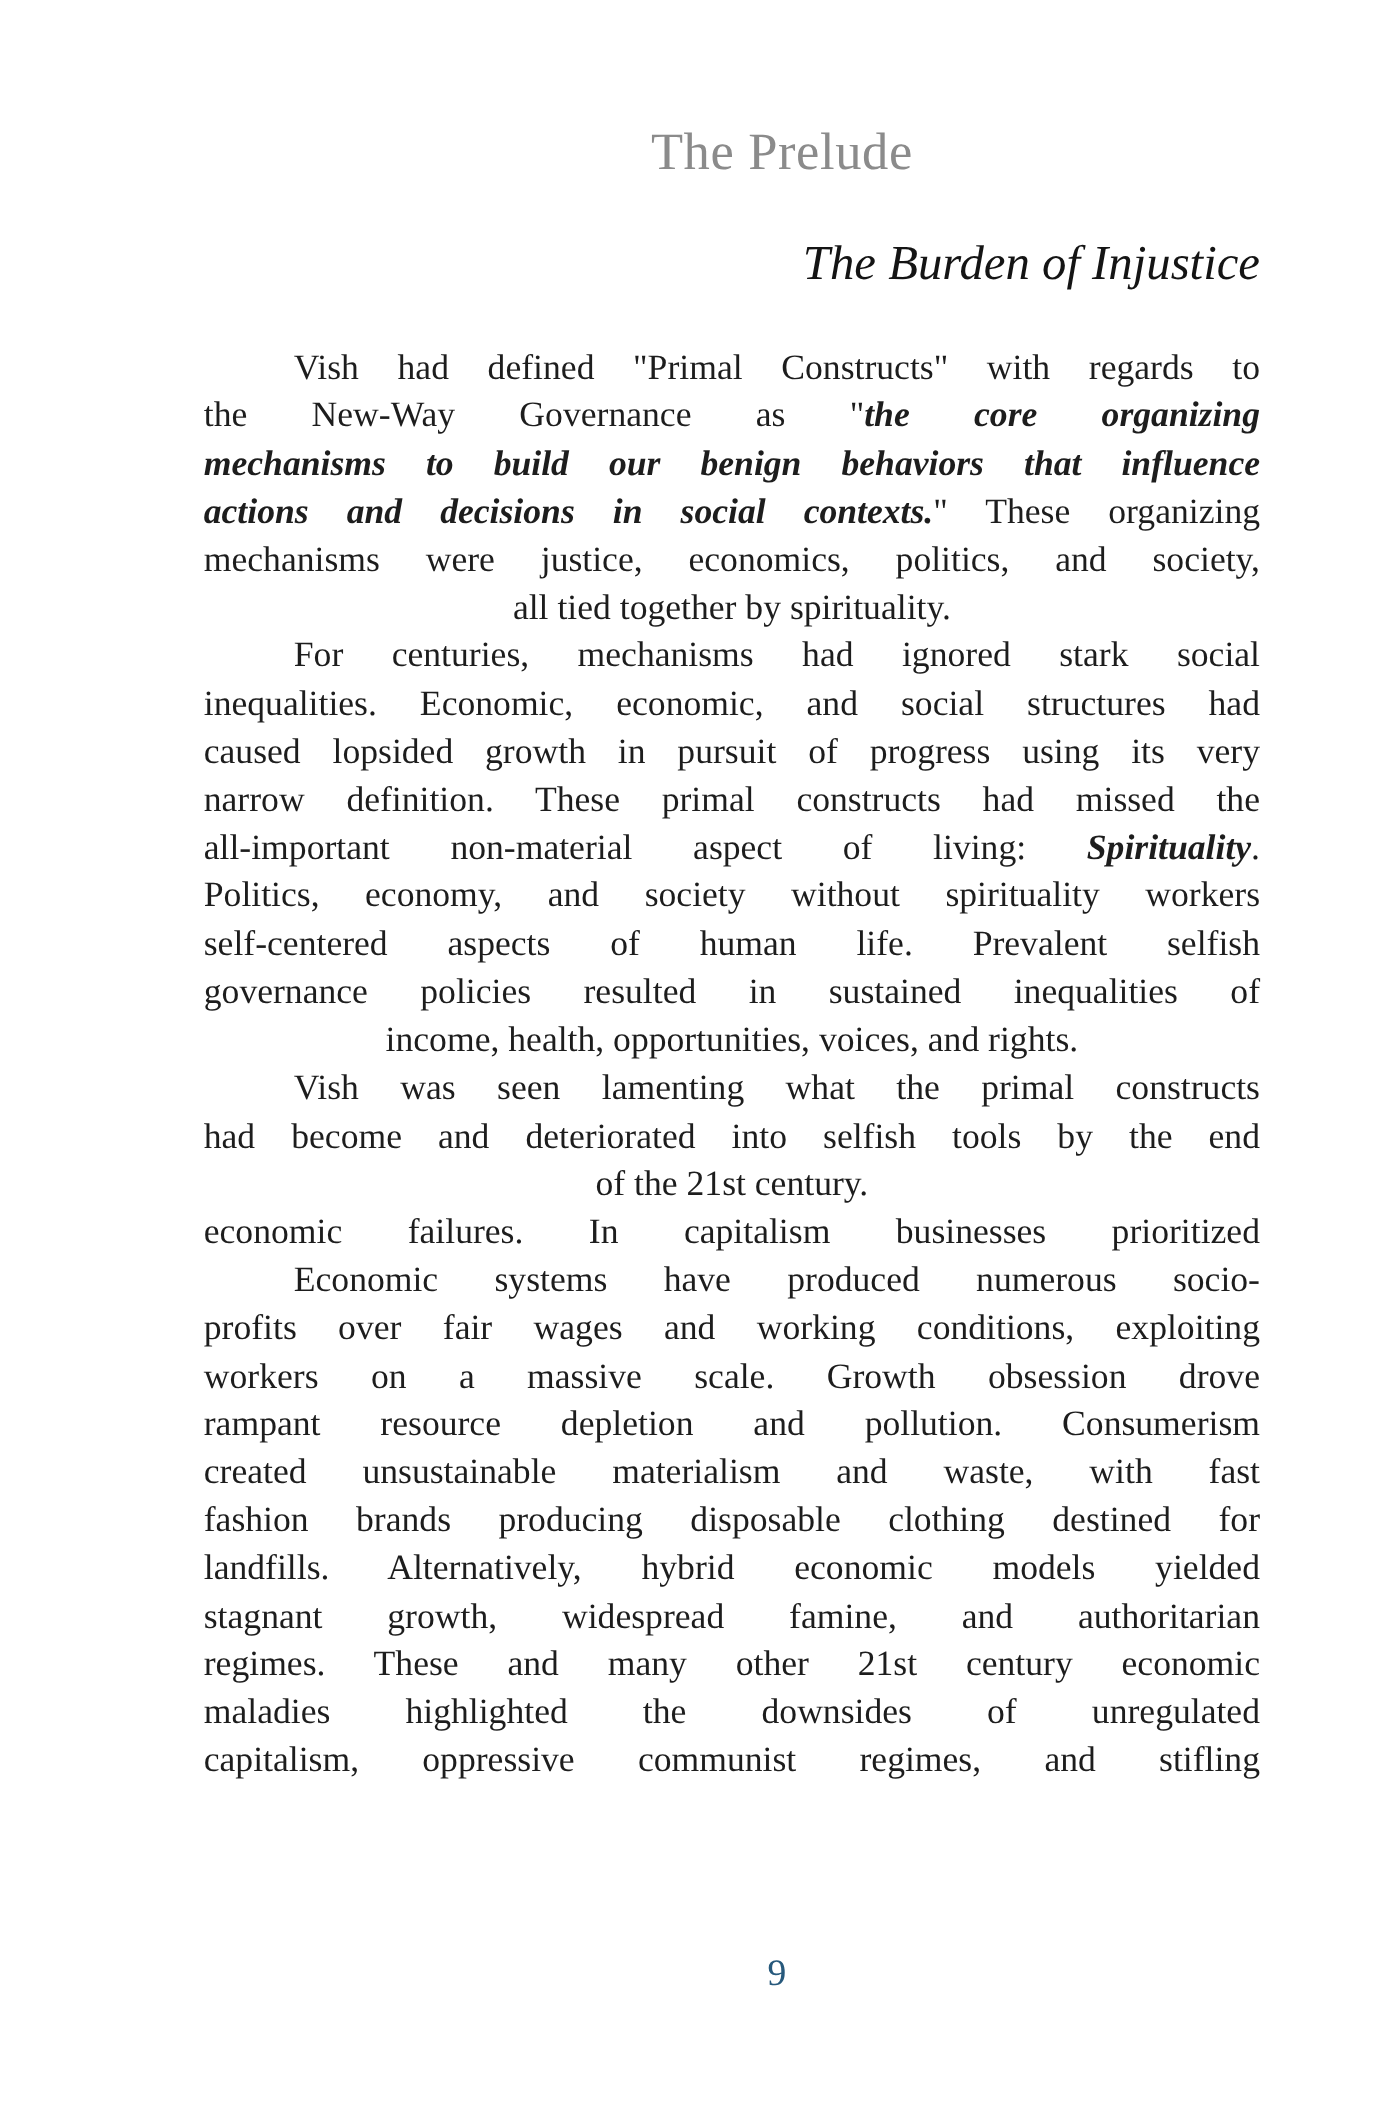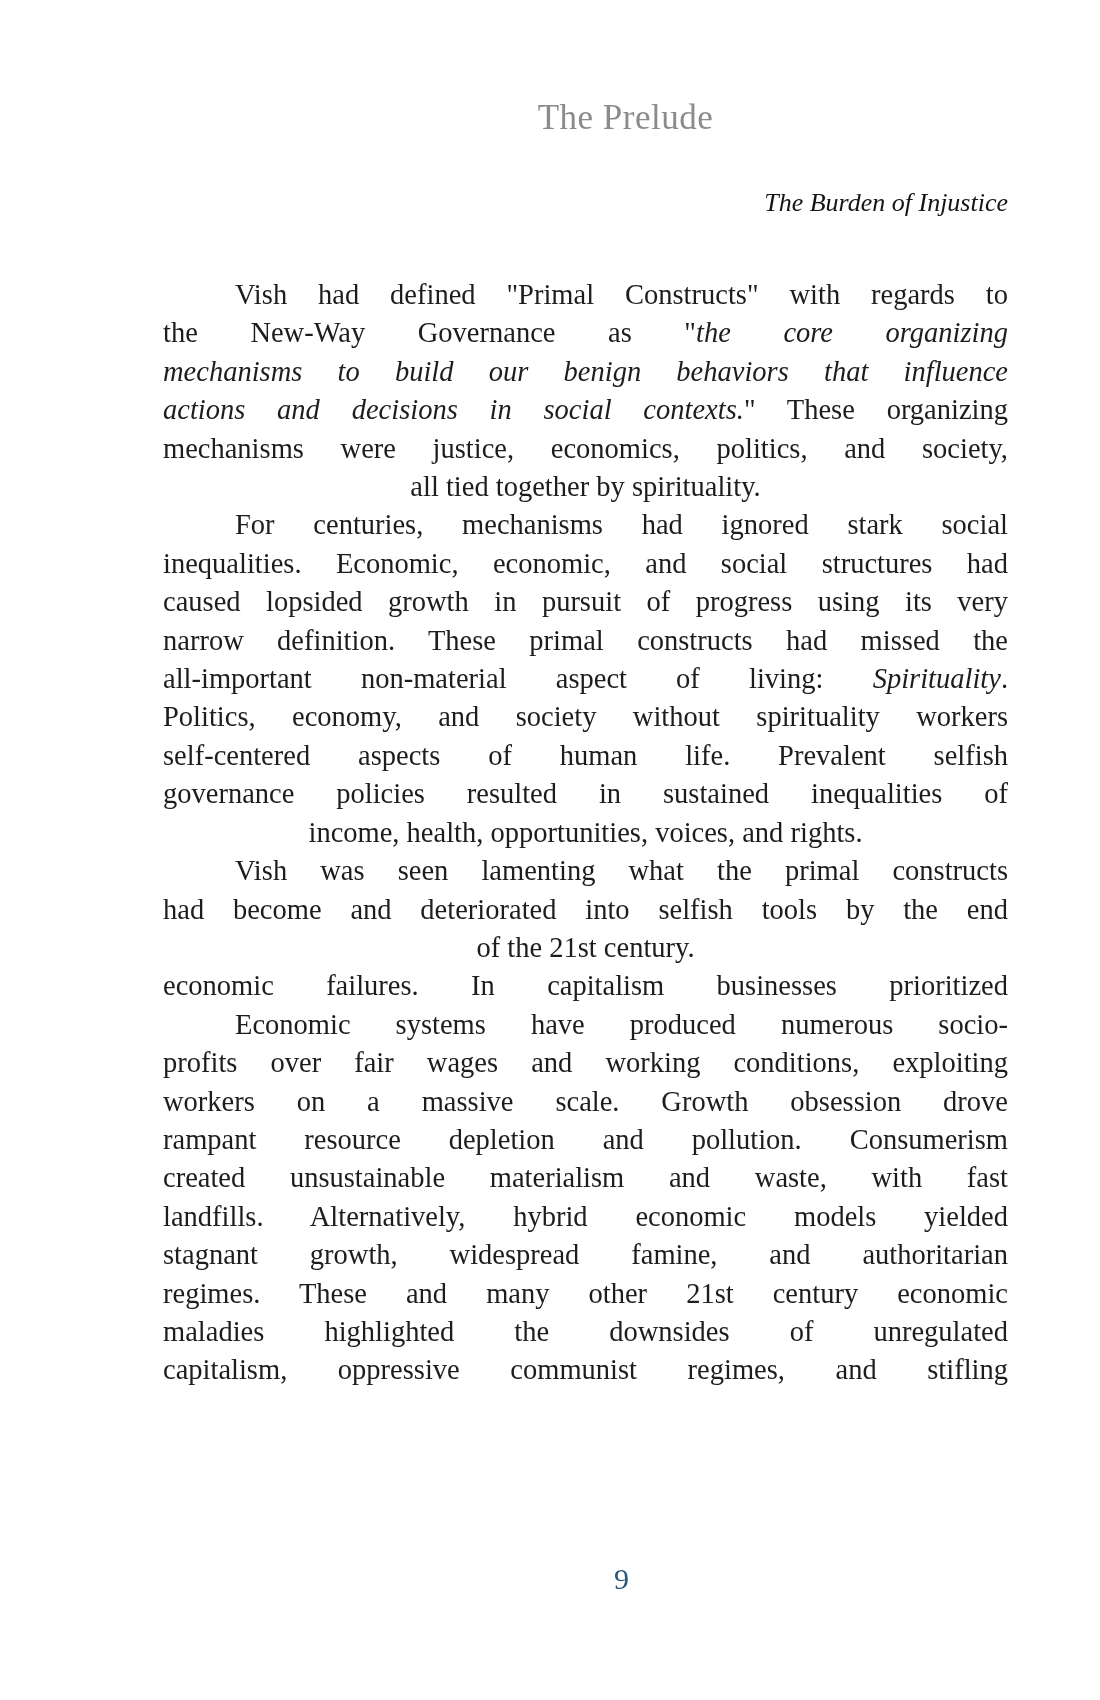--- a/index.html
+++ b/index.html
@@ -17,32 +17,32 @@
     color: #1d1d1d;
   }
   .running-header {
     position: absolute;
     top: 98px;
     left: 163px;
     width: 845px;
     box-sizing: border-box;
     padding-left: 80px;          
     text-align: center;
-    font-size: 35px;
+    font-size: 42px;
     color: #8b8b8b;
     letter-spacing: 0.5px;
   }
   .section-title {
     position: absolute;
     top: 188px;
     left: 163px;
     width: 845px;
     text-align: right;
     font-style: italic;
-    font-size: 26px;
+    font-size: 39px;
     color: #141414;
   }
   .body-text {
     position: absolute;
     top: 276px;
     left: 163px;
     width: 845px;
     font-size: 28.5px;
     line-height: 38.4px;
   }
@@ -50,21 +50,21 @@
   .line {
     text-align: center;
     white-space: normal;
   }
   .line.just {
     text-align: justify;
     text-align-last: justify;
     -moz-text-align-last: justify;
   }
   .line.indent { text-indent: 72px; }
-  .line em { font-style: italic; }
+  .line em { font-style: italic; font-weight: bold; }
   .page-number {
     position: absolute;
     top: 1562px;
     left: 163px;
     width: 845px;
     box-sizing: border-box;
     padding-left: 72px;          
     text-align: center;
     font-size: 30px;
     color: #27597c;
@@ -103,20 +103,21 @@
         <div class="line just"><span>had become and deteriorated into selfish tools by the end</span></div>
         <div class="line"><span>of the 21st century.</span></div>
       </div>
       <div class="paragraph">
         <div class="line just"><span>economic failures. In capitalism businesses prioritized</span></div>
         <div class="line just indent"><span>Economic systems have produced numerous socio-</span></div>
         <div class="line just"><span>profits over fair wages and working conditions, exploiting</span></div>
         <div class="line just"><span>workers on a massive scale. Growth obsession drove</span></div>
         <div class="line just"><span>rampant resource depletion and pollution. Consumerism</span></div>
         <div class="line just"><span>created unsustainable materialism and waste, with fast</span></div>
+        <div class="line just"><span>fashion brands producing disposable clothing destined for</span></div>
         <div class="line just"><span>landfills. Alternatively, hybrid economic models yielded</span></div>
         <div class="line just"><span>stagnant growth, widespread famine, and authoritarian</span></div>
         <div class="line just"><span>regimes. These and many other 21st century economic</span></div>
         <div class="line just"><span>maladies highlighted the downsides of unregulated</span></div>
         <div class="line just"><span>capitalism, oppressive communist regimes, and stifling</span></div>
       </div>
     </div>
 
   <div class="page-number" style="color: rgb(39, 89, 124);">9</div>
 </div>

